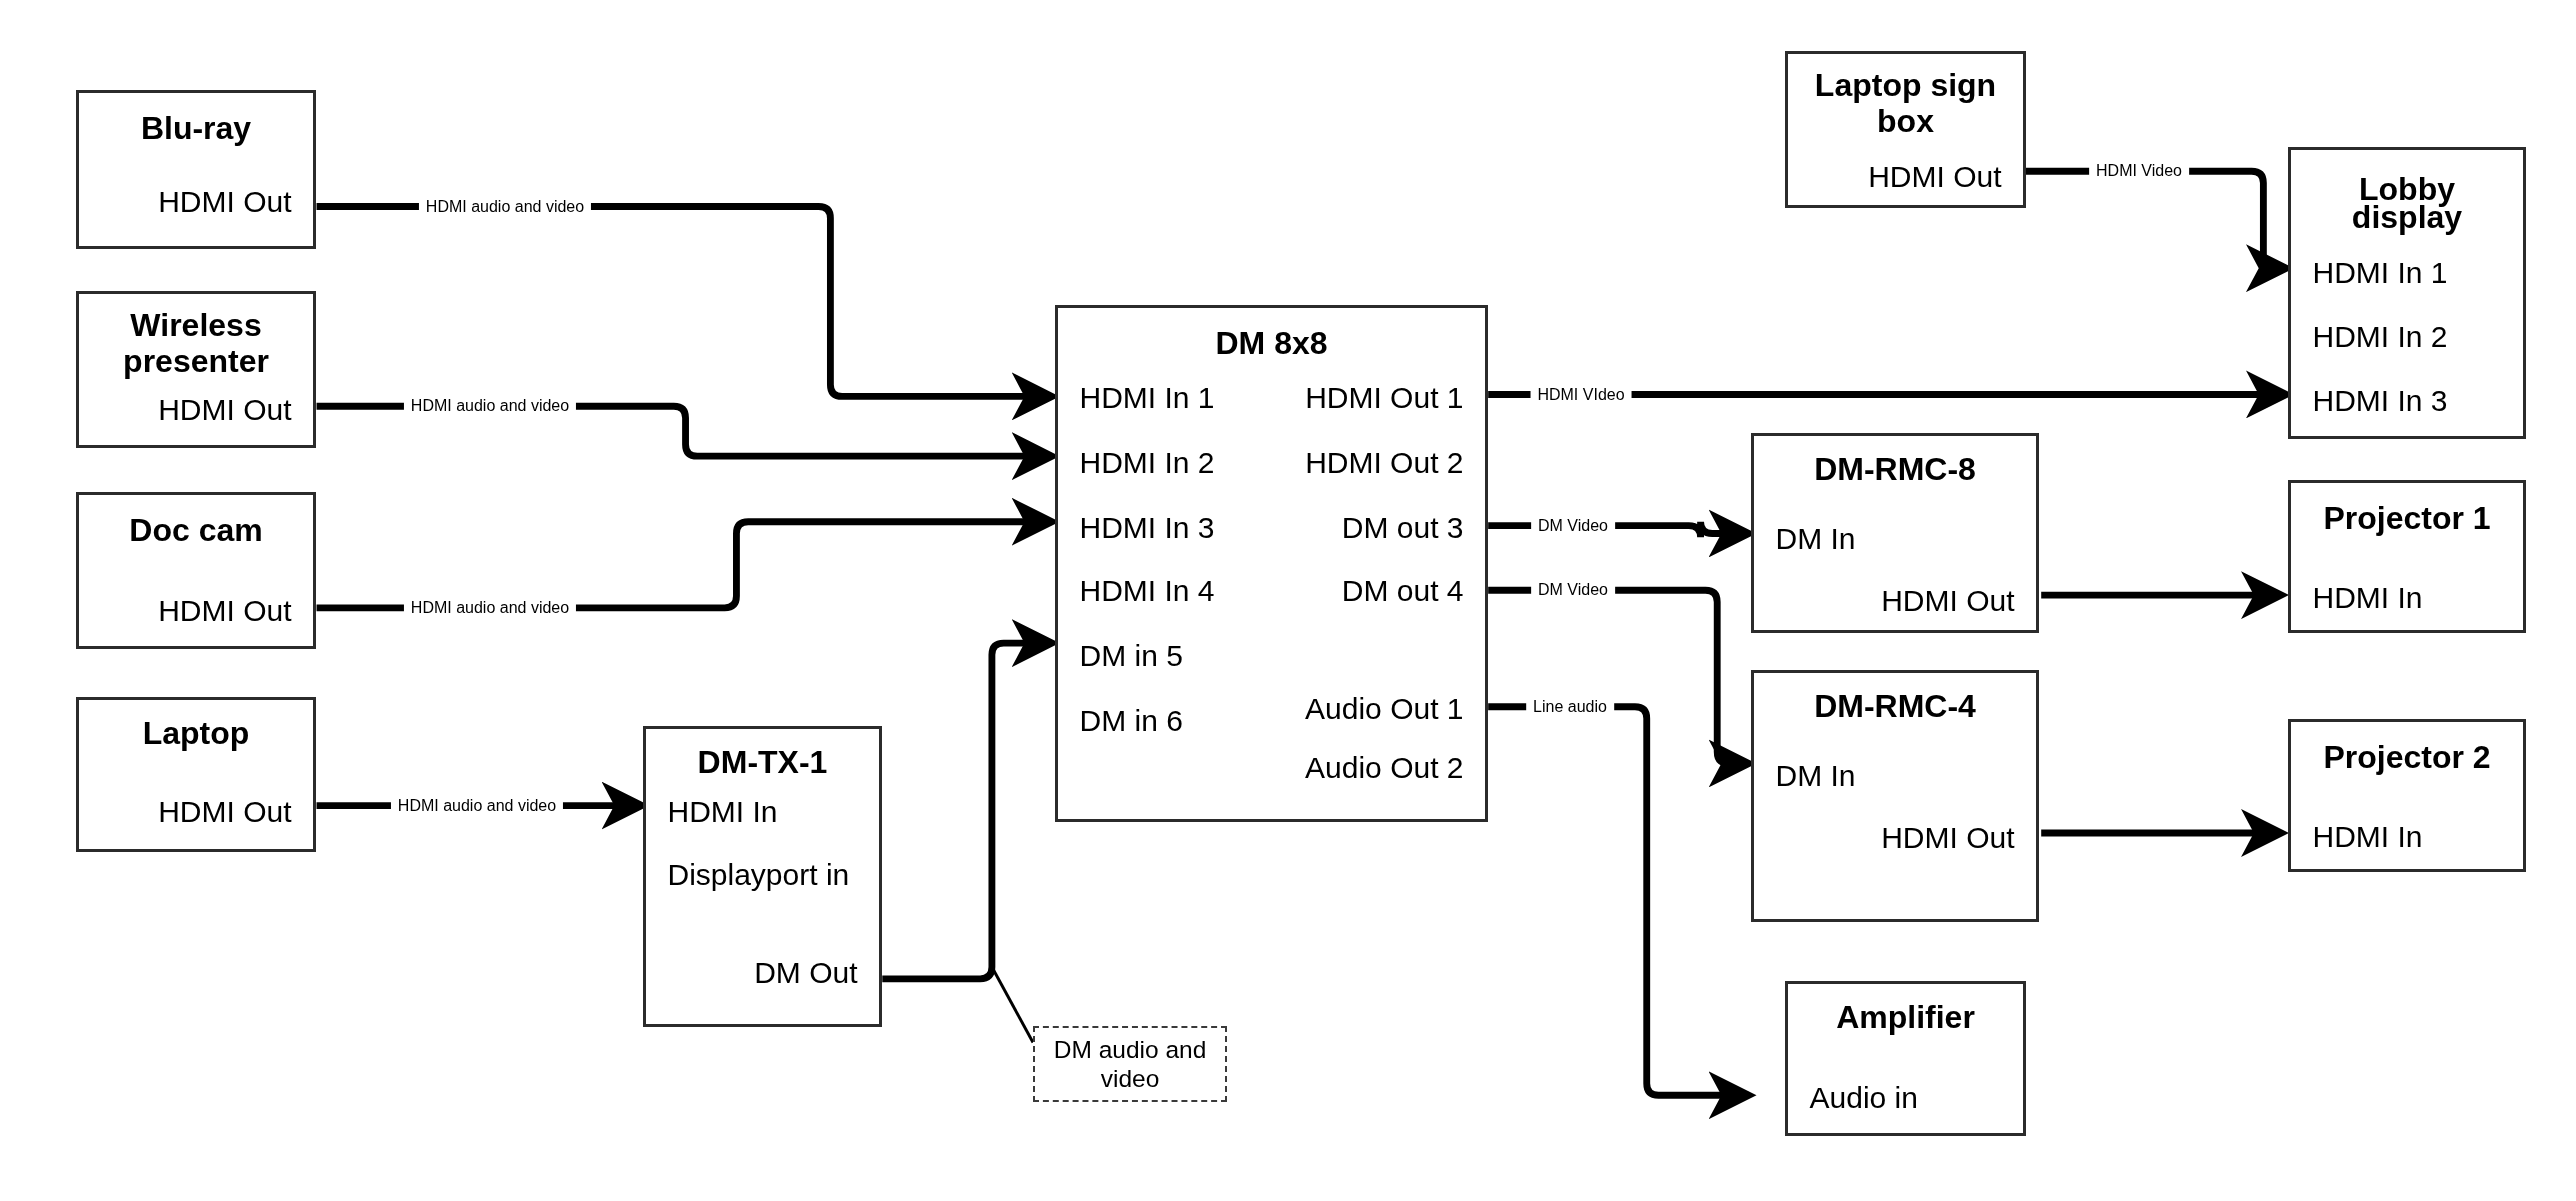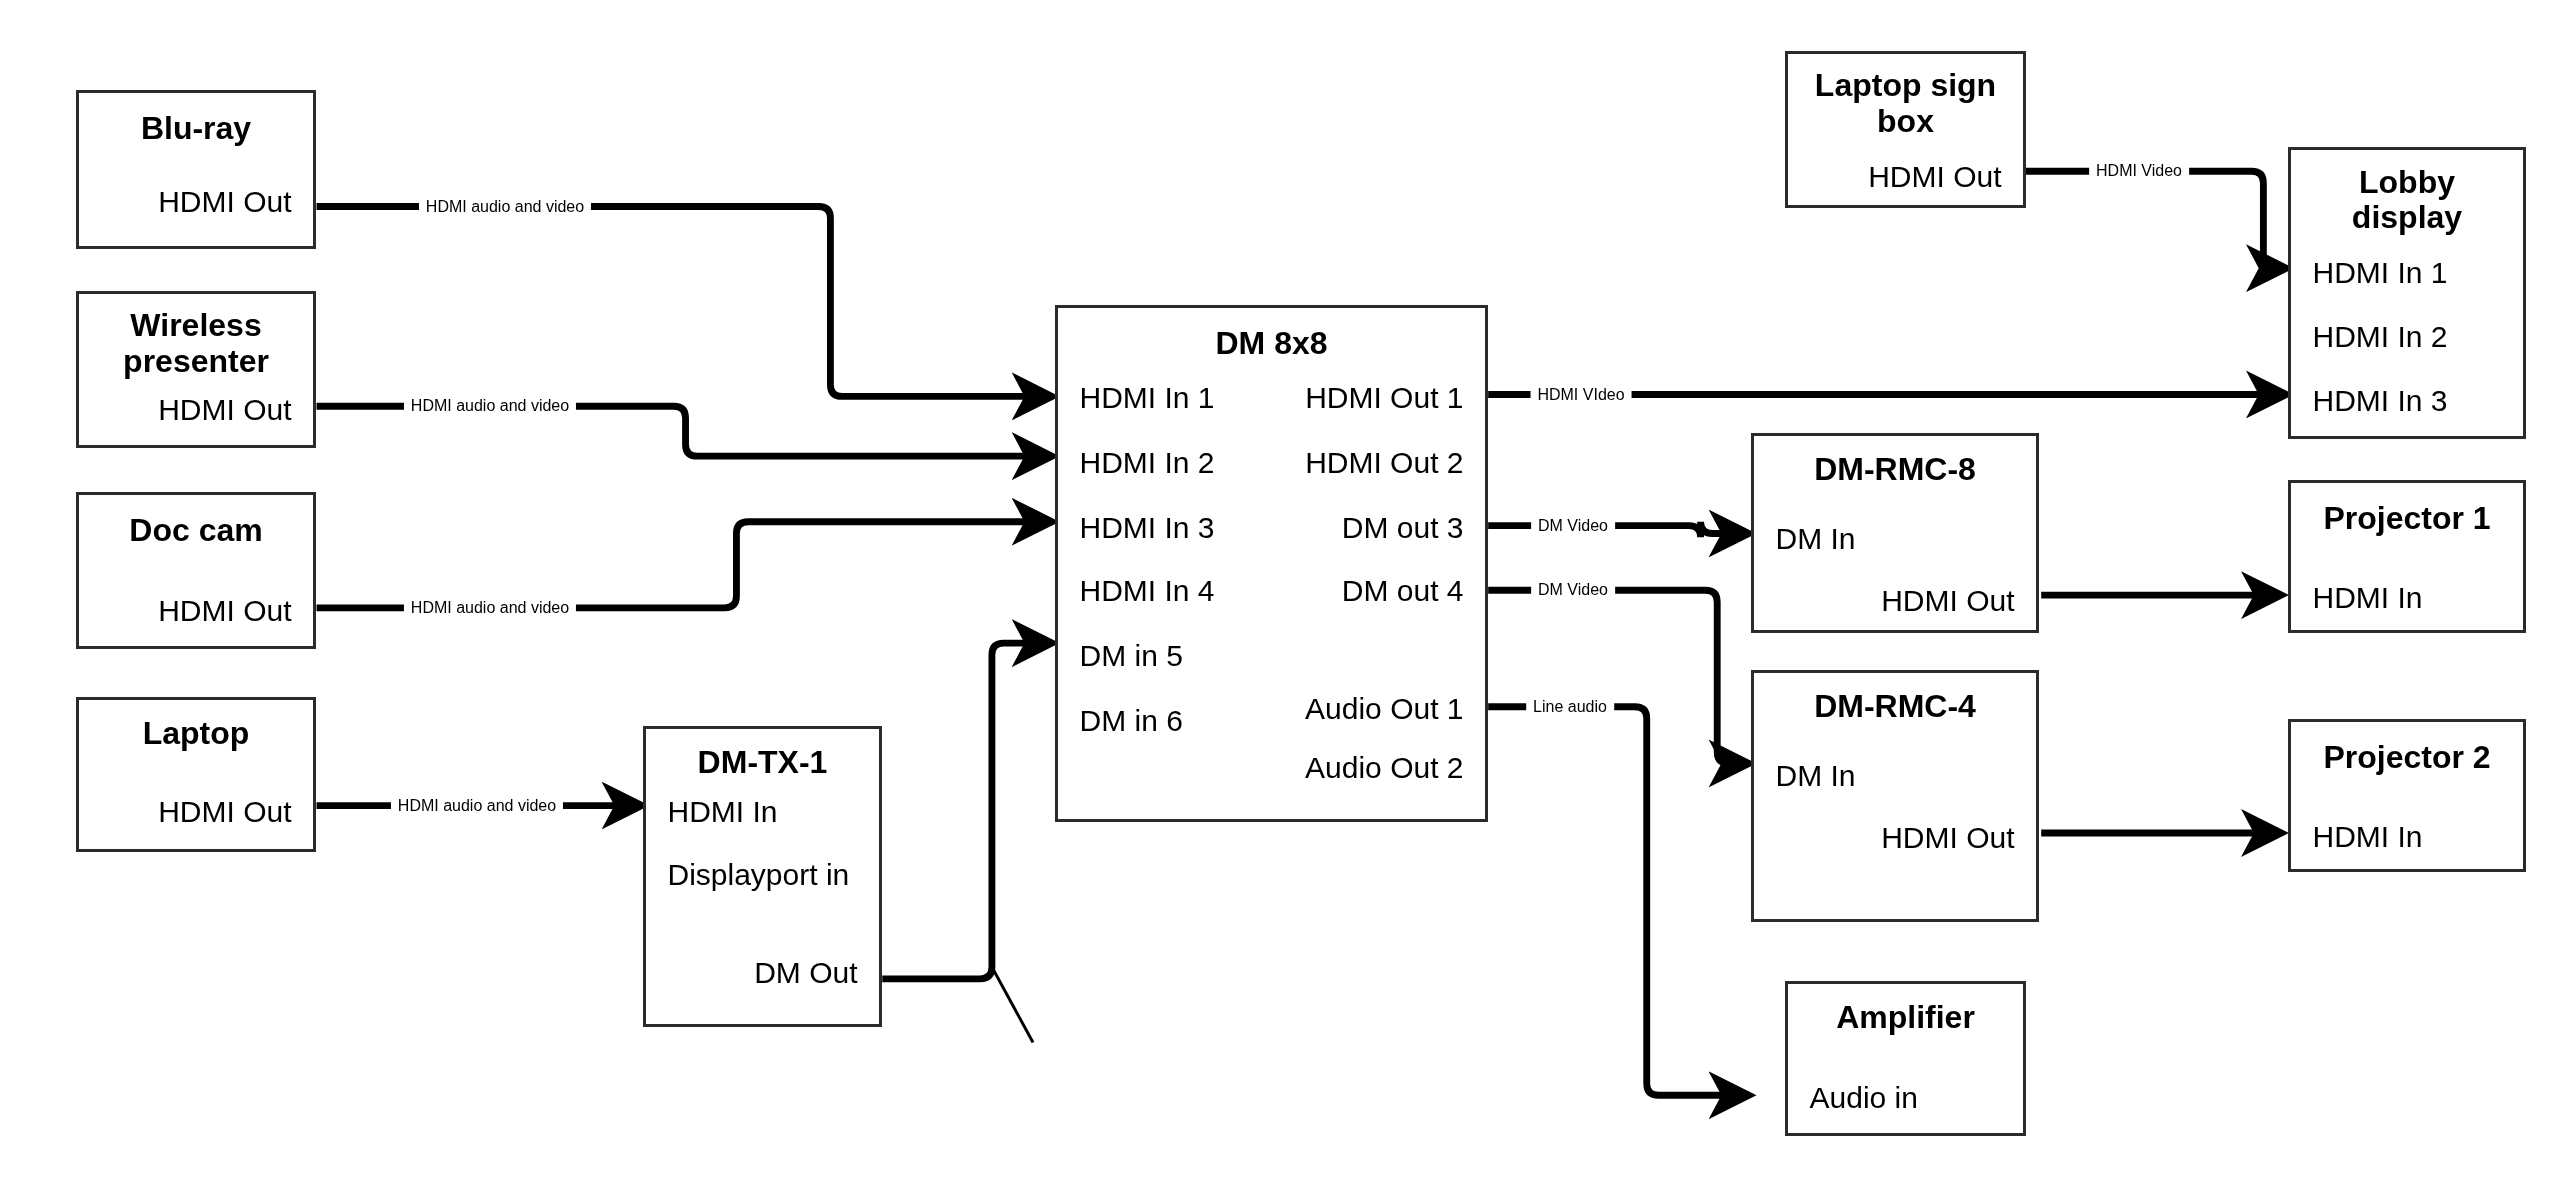--- a/index.html
+++ b/index.html
@@ -74,20 +74,23 @@
     <div class="port right" style="top:95px;">HDMI Out</div>
   </div>
 
   <div class="node" style="left:643px;top:726px;width:239px;height:301px;">
     <div class="title" style="top:15.7px;">DM-TX-1</div>
     <div class="port left" style="top:66px;">HDMI In</div>
     <div class="port left" style="top:129px;">Displayport in</div>
     <div class="port right" style="top:227px;">DM Out</div>
   </div>
 
+  <div class="callout" style="left:1033px;top:1026px;width:194px;height:76px;">
+    <span>DM audio and video</span>
+  </div>
 
   <div class="node" style="left:1055px;top:305px;width:433px;height:517px;">
     <div class="title" style="top:17.6px;">DM 8x8</div>
 
     <div class="port left" style="top:73px;">HDMI In 1</div>
     <div class="port left" style="top:138px;">HDMI In 2</div>
     <div class="port left" style="top:203px;">HDMI In 3</div>
     <div class="port left" style="top:266px;">HDMI In 4</div>
     <div class="port left" style="top:331px;">DM in 5</div>
     <div class="port left" style="top:396px;">DM in 6</div>
@@ -100,21 +103,21 @@
     <div class="port right" style="top:443px;">Audio Out 2</div>
   </div>
 
   <div class="node" style="left:1785px;top:51px;width:241px;height:157px;">
     <div class="title" style="top:13.7px;">Laptop sign</div>
     <div class="title" style="top:50px;">box</div>
     <div class="port right" style="top:106px;">HDMI Out</div>
   </div>
 
   <div class="node" style="left:2288px;top:147px;width:238px;height:292px;">
-    <div class="title" style="top:15px;">Lobby</div>
+    <div class="title" style="top:22px;">Lobby</div>
     <div class="title" style="top:50px;">display</div>
     <div class="port left" style="top:106px;">HDMI In 1</div>
     <div class="port left" style="top:170px;">HDMI In 2</div>
     <div class="port left" style="top:234px;">HDMI In 3</div>
   </div>
 
   <div class="node" style="left:1751px;top:433px;width:288px;height:200px;">
     <div class="title" style="top:15.7px;">DM-RMC-8</div>
     <div class="port left" style="top:86px;">DM In</div>
     <div class="port right" style="top:148px;">HDMI Out</div>

